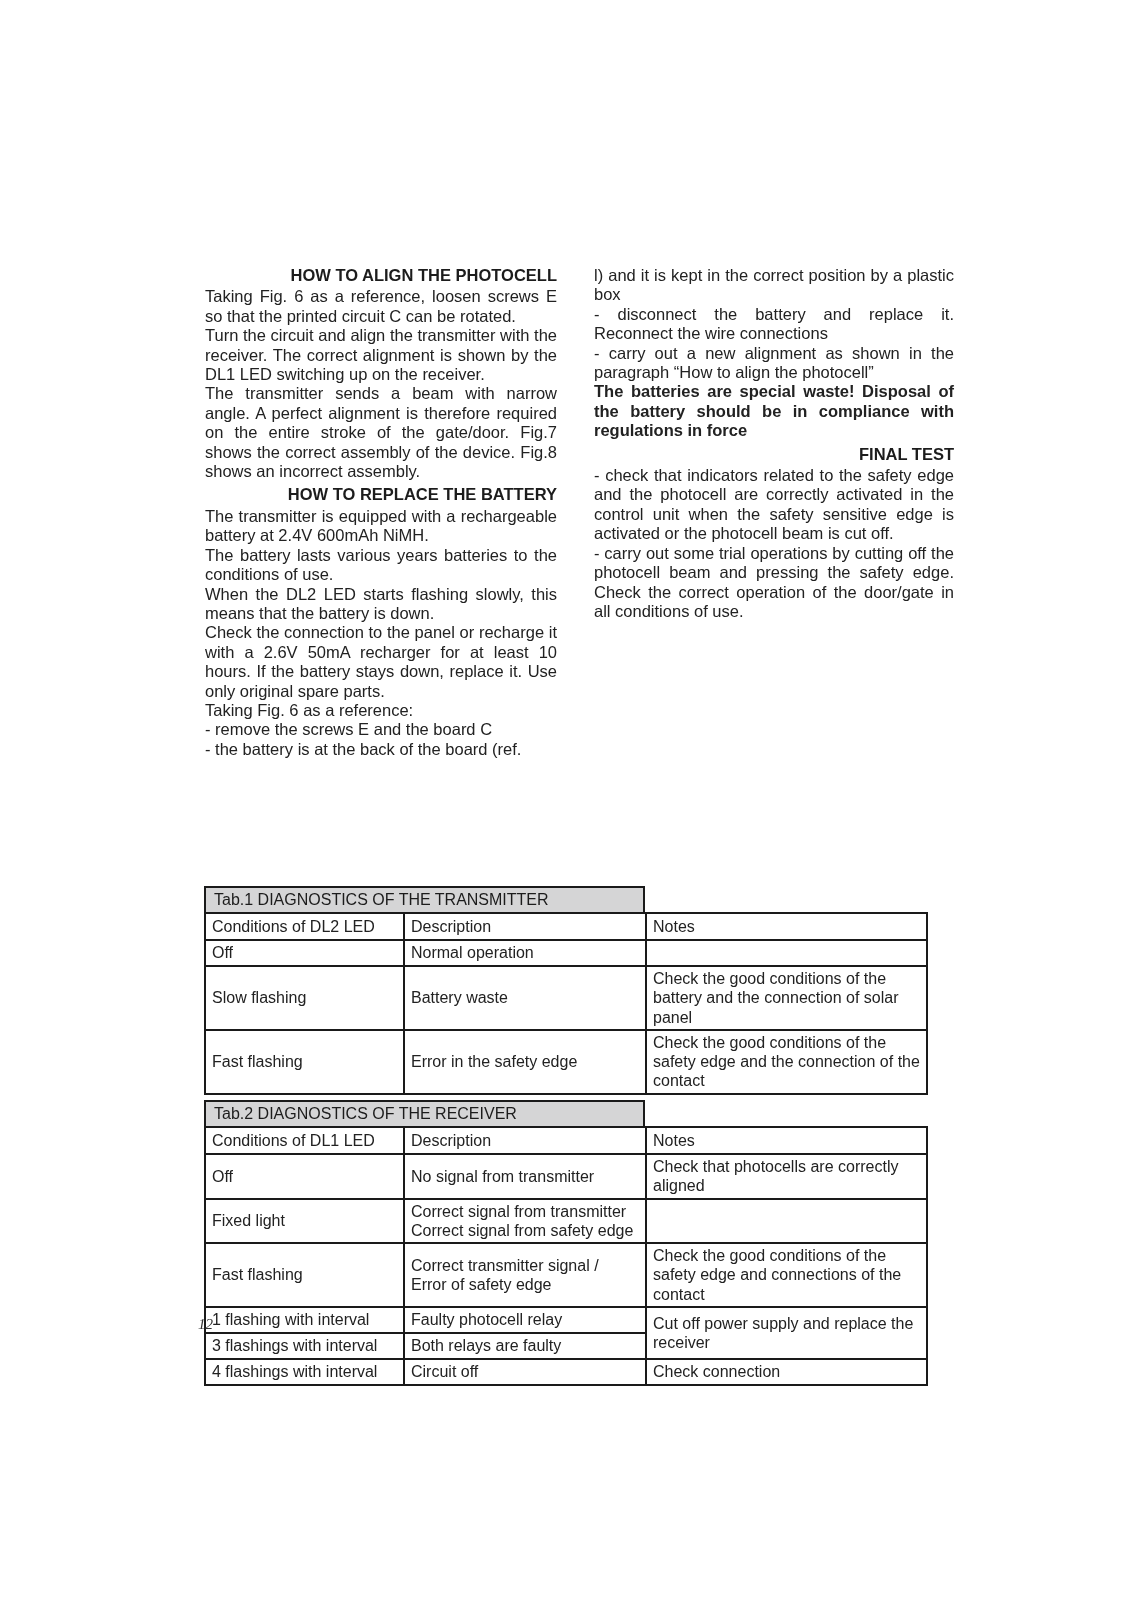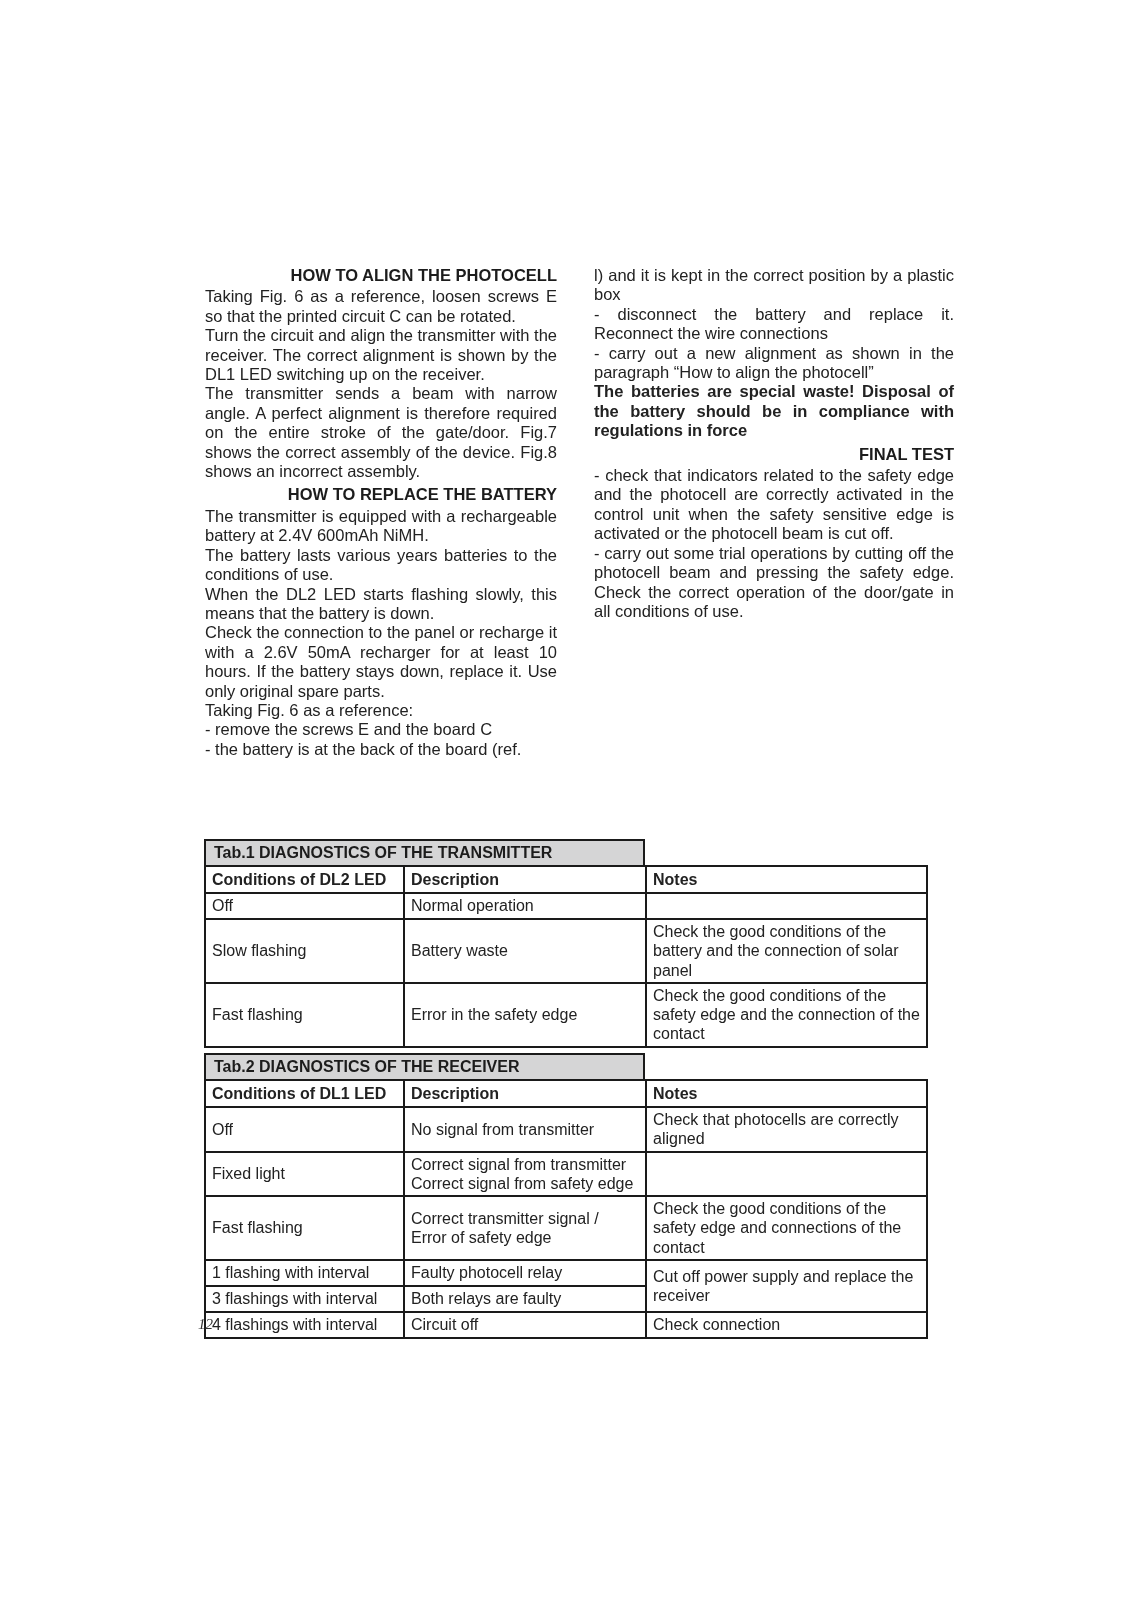--- a/index.html
+++ b/index.html
@@ -21,35 +21,35 @@
     text-align:right;color:#1c1c1c;
   }
   .sec.first{margin-top:0;}
   .warning{font-weight:bold;}
   .tbl-wrap{position:absolute;left:204px;width:722px;}
   .tbl-wrap.t1{top:839px;}
   .tbl-wrap.t2{top:1053px;}
   .tbl-title{
     box-sizing:border-box;width:441px;height:26px;
     background:#d5d5d6;border:2px solid #1a1a1a;border-bottom:none;
-    font-weight:bold;font-size:16px;line-height:24px;padding-left:8px;
-    color:#1c1c1c;white-space:nowrap;overflow:hidden;
+    font-weight:normal;font-size:16px;line-height:24px;padding-left:8px;
+    color:#1c1c1c;white-space:nowrap;overflow:hidden;margin-top:47px;
   }
   table.diag{
     border-collapse:collapse;width:722px;table-layout:fixed;
     font-size:16px;line-height:19.3px;color:#222222;
   }
   table.diag col.c1{width:199px;}
   table.diag col.c2{width:242px;}
   table.diag col.c3{width:281px;}
   table.diag th, table.diag td{
     border:2px solid #1a1a1a;padding:2px 6px;text-align:left;
     vertical-align:middle;font-weight:normal;overflow:hidden;
   }
-  table.diag th{font-weight:bold;height:21px;}
+  table.diag th{font-weight:normal;height:21px;}
   table.diag td{height:20px;}
   td.pre{white-space:pre-line;}
   .pagenum{
     position:absolute;left:198px;top:1316px;
     font-family:"Liberation Serif", serif;font-style:italic;
     font-size:15px;color:#333333;
   }
 </style>
 </head>
 <body>

